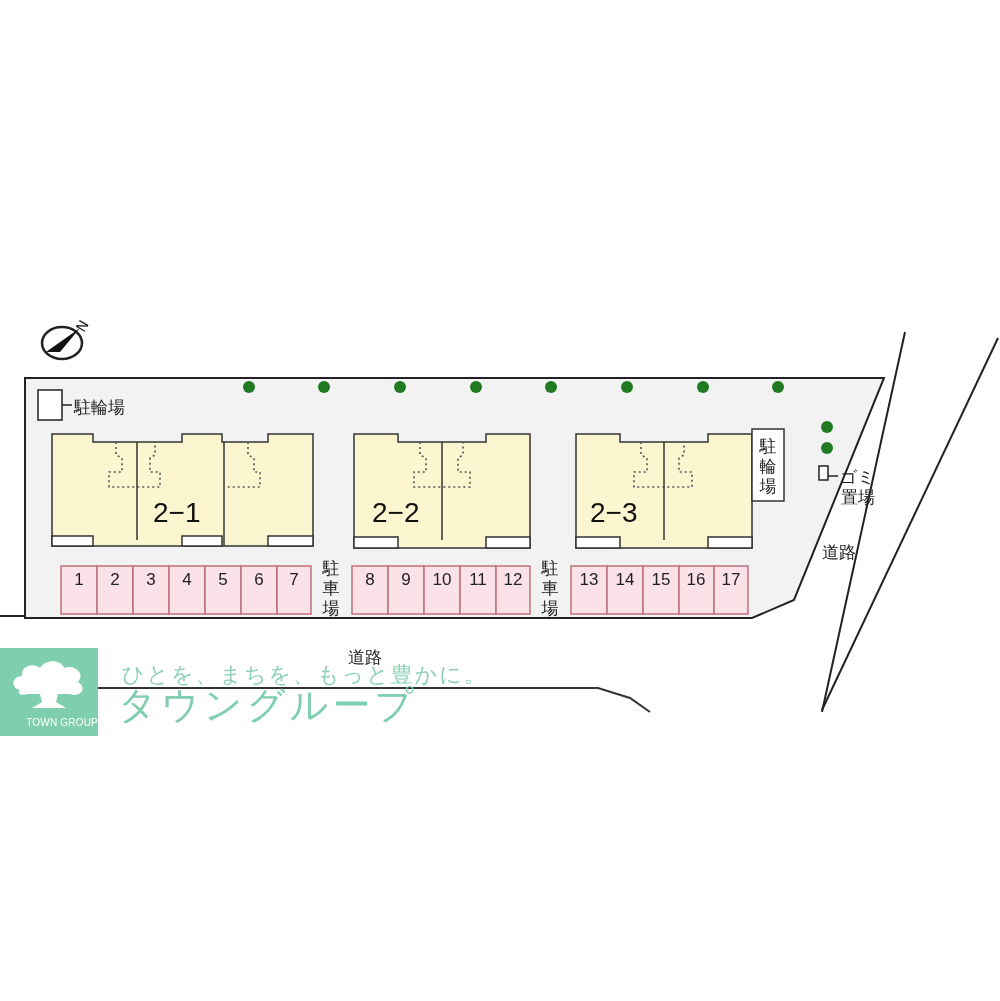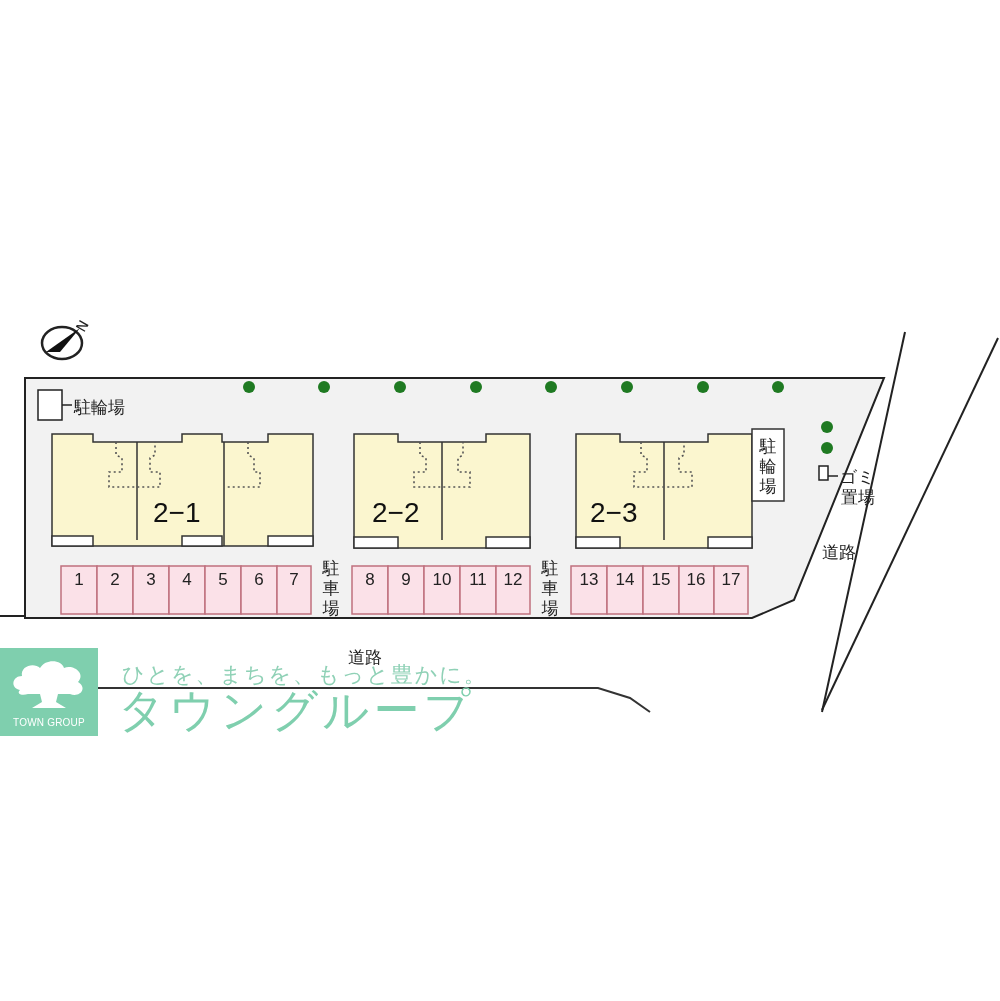--- a/index.html
+++ b/index.html
@@ -3,24 +3,24 @@
 <meta charset="utf-8">
 <style>
   html, body { margin: 0; padding: 0; background: #ffffff; }
   body { width: 1000px; height: 1001px; position: relative; overflow: hidden;
          font-family: "DejaVu Sans", "Liberation Sans", sans-serif; }
   #plan { position: absolute; left: 0; top: 0; width: 1000px; height: 1001px; }
   .lbl { font-family: "DejaVu Sans", sans-serif; fill: #222; }
   .bldg-num { font-family: "Liberation Sans", sans-serif; font-size: 28px; fill: #111; }
   .slot-num { font-family: "Liberation Sans", sans-serif; font-size: 17px; fill: #222; }
   .logo-box { position: absolute; left: 0; top: 648px; width: 98px; height: 88px; background: #7fcfae; }
-  .logo-text { position: absolute; left: 0; bottom: 8px; width: 98px; text-align: center;
+  .logo-text { position: absolute; left: 0; bottom: 8px; width: 98px; text-align: right;
                font-family: "Liberation Sans", sans-serif; font-size: 10px; color: #fff; letter-spacing: .2px; }
   .tagline { position: absolute; left: 122px; top: 660px; font-size: 22px; color: #8fd1b6; letter-spacing: 2px; }
-  .brand { position: absolute; left: 118px; top: 680px; font-size: 46px; color: #7fcfae; letter-spacing: 4px; }
+  .brand { position: absolute; left: 118px; top: 680px; font-size: 38px; color: #7fcfae; letter-spacing: 4px; }
 </style>
 </head>
 <body>
 
 <svg id="plan" viewBox="0 0 1000 1001" xmlns="http://www.w3.org/2000/svg">
 
   <g>
     <ellipse cx="62" cy="343" rx="20" ry="16" fill="#fff" stroke="#222" stroke-width="2.5"></ellipse>
     <polygon points="46,352 80,328 60,352" fill="#111"></polygon>
     <text x="84" y="333" font-size="14" transform="rotate(-60 84 333)" class="lbl">N</text>

